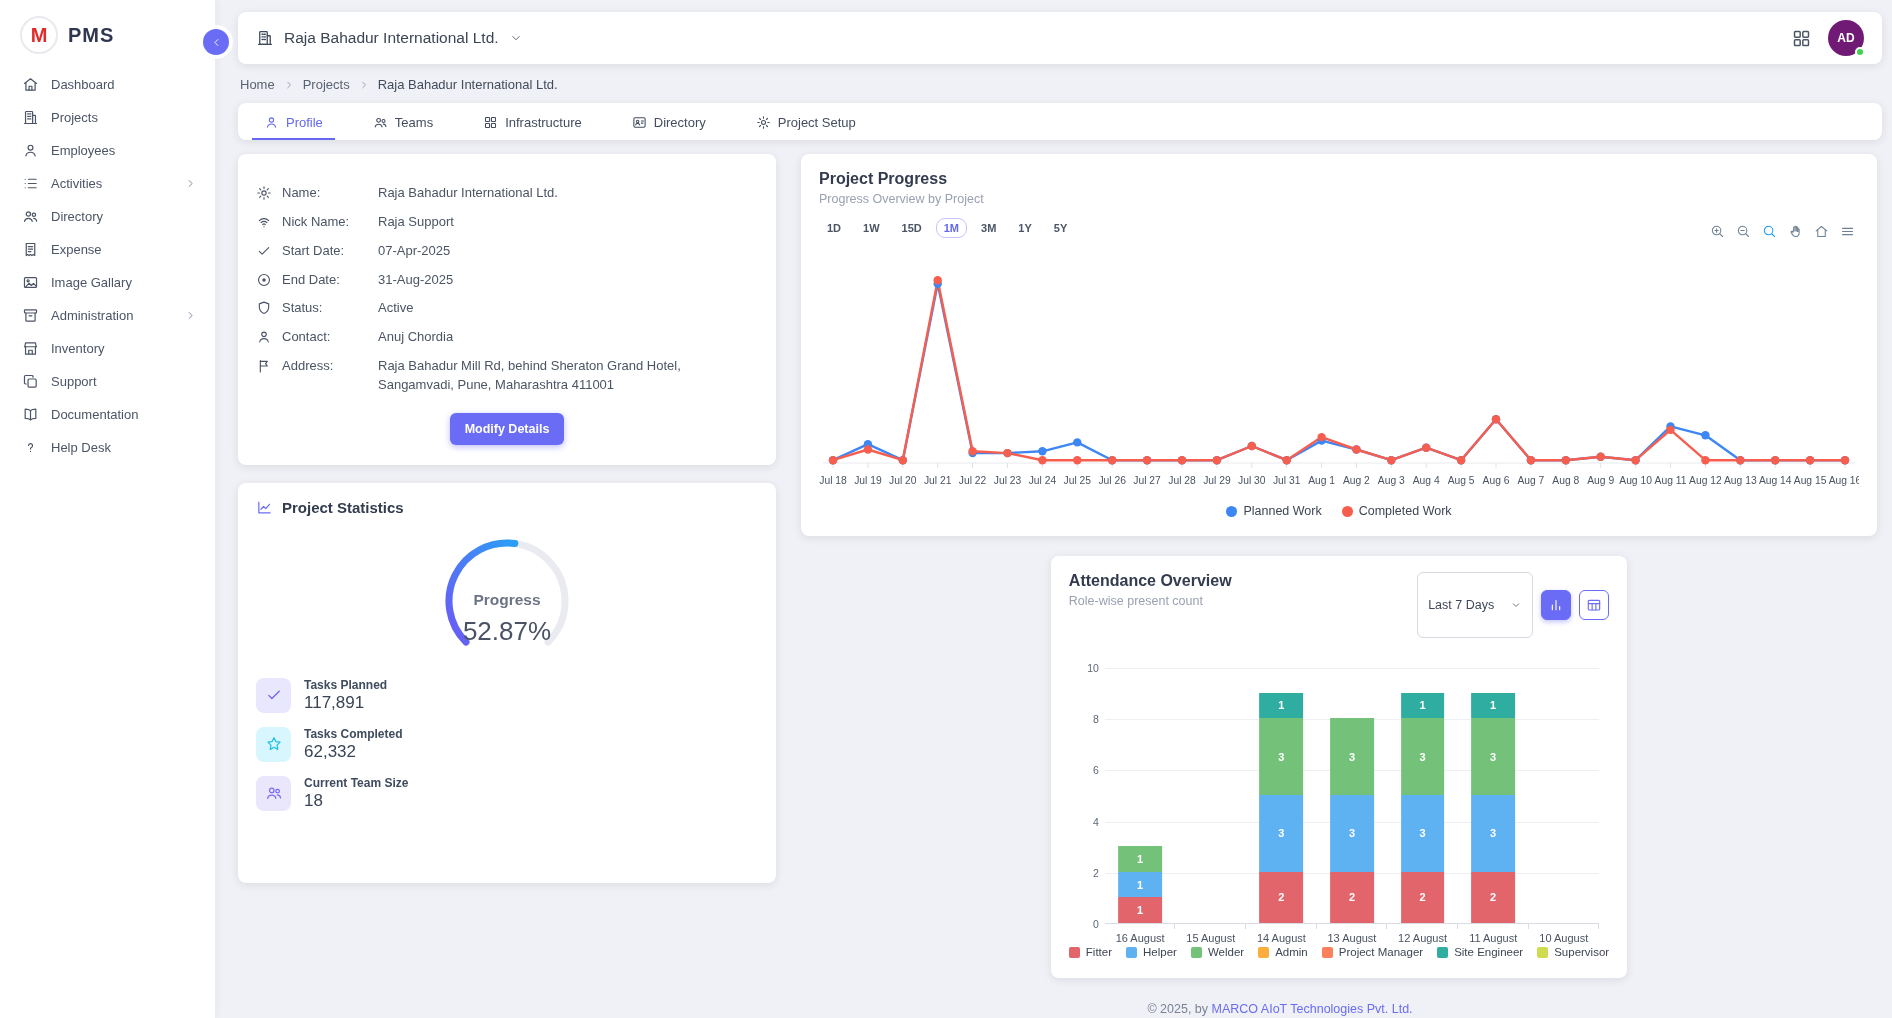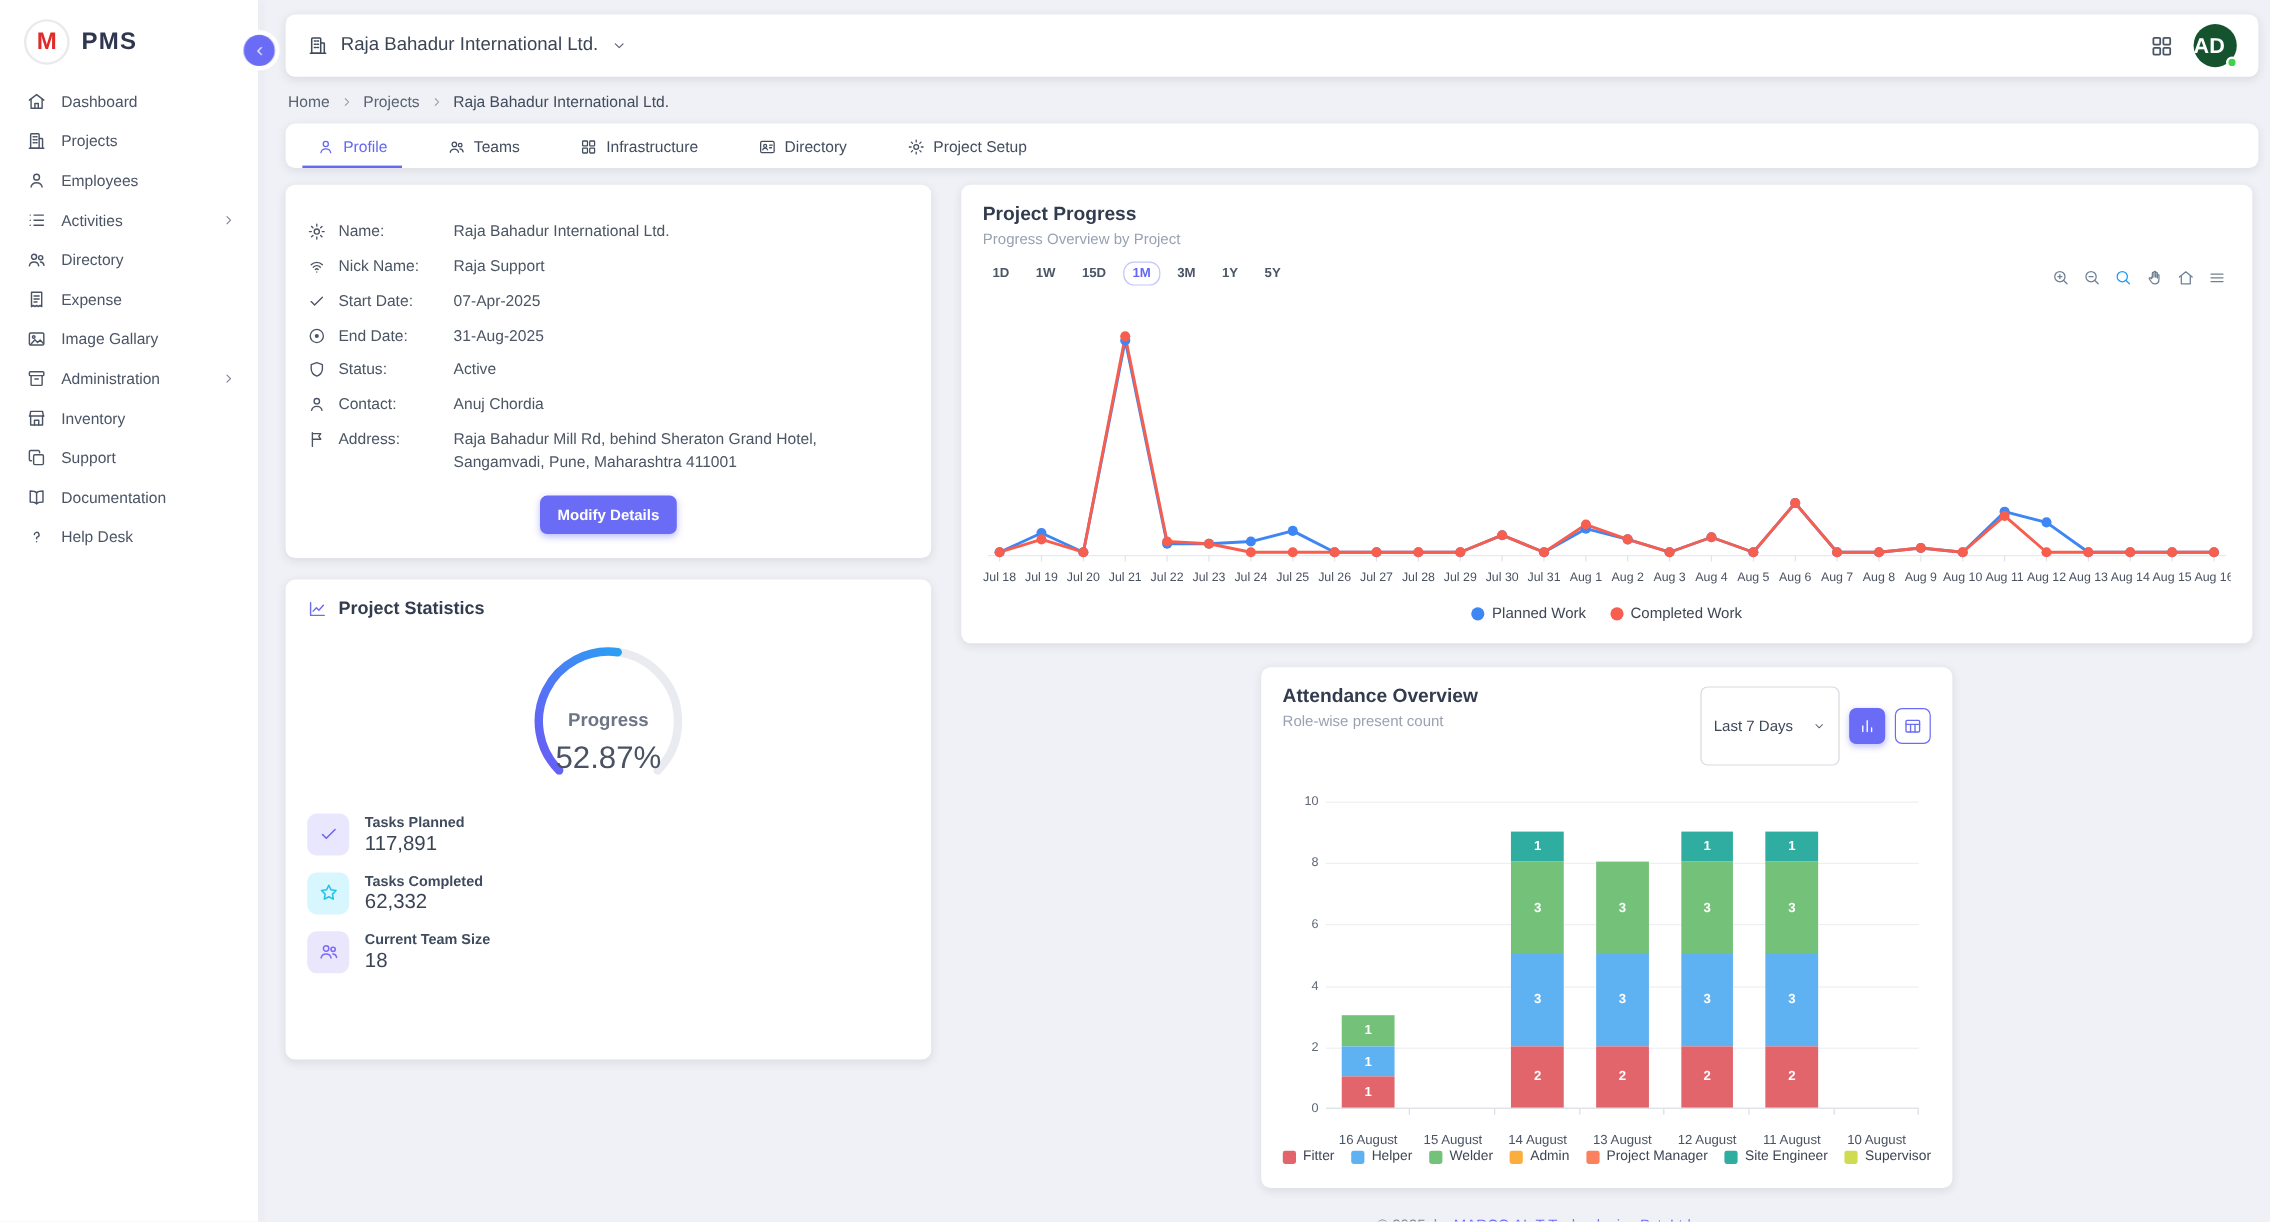--- a/index.html
+++ b/index.html
@@ -19,21 +19,21 @@
   .main { margin-left:216px; padding:12px 10px 0 22px; height:100%; }
   .card { background:#fff; border-radius:8px; box-shadow:0 2px 8px rgba(47,43,61,.10); }
 
   .header-card { height:52px; display:flex; align-items:center; padding:0 18px; }
   .company-row { display:flex; align-items:center; gap:10px; cursor:pointer; }
   .company-row .ico { width:18px; height:18px; color:#3f4a5a; }
   .company-name { font-size:15.5px; font-weight:500; color:#3c4554; }
   .company-row .chev { width:14px; height:14px; color:#5a6270; }
   .header-right { margin-left:auto; display:flex; align-items:center; gap:16px; }
   .apps-btn { width:21px; height:21px; color:#4a5565; cursor:pointer; }
-  .avatar { position:relative; width:36px; height:36px; border-radius:50%; background:#14532d; color:#fff; font-size:18px; font-weight:700; display:flex; align-items:center; cursor:pointer; }
+  .avatar { position:relative; width:36px; height:36px; border-radius:50%; background:#701a75; color:#fff; font-size:12px; font-weight:700; display:flex; align-items:center; justify-content:center; cursor:pointer; }
   .avatar .dot { position:absolute; right:-1px; bottom:-1px; width:10px; height:10px; border-radius:50%; background:#3fd24d; border:2px solid #fff; }
 
   .crumbs { display:flex; align-items:center; gap:8px; margin:13px 2px 11px 2px; font-size:13px; color:#5a6372; }
   .crumbs .chev { width:12px; height:12px; color:#8b93a2; }
   .crumbs .crumb.current { color:#434c5c; }
   .crumbs .crumb:not(.current) { cursor:pointer; }
 
   .tabs-card { display:flex; align-items:flex-end; padding:0 14px; height:37px; }
   .tab { display:flex; align-items:center; gap:7px; padding:9px 12px 8px 12px; font-size:13px; color:#434d5e; cursor:pointer; border-bottom:2px solid transparent; margin-right:26px; }
   .tab .ico { width:15px; height:15px; }
@@ -93,21 +93,21 @@
   .view-toggle.active { background:#6a6cf6; color:#fff; box-shadow:0 2px 5px rgba(106,108,246,.4); }
   .view-toggle.inactive { background:#fff; color:#6a6cf6; }
   .bar-chart-area { margin:30px 10px 0 36px; position:relative; }
   .bar-plot { position:relative; height:256px; border-bottom:1px solid #d9dde3; display:flex; }
   .gridline { position:absolute; left:0; right:0; height:1px; background:#edeff3; }
   .ytick-label { position:absolute; left:-26px; width:20px; text-align:right; font-size:10.5px; color:#5f6775; transform:translateY(-50%); }
   .bar-col { flex:1; position:relative; }
   .bar-col .boundary { position:absolute; right:0; bottom:-6px; width:1px; height:5px; background:#d9dde3; }
   .bar-stack { position:absolute; bottom:0; left:50%; transform:translateX(-50%); width:62%; display:flex; flex-direction:column-reverse; }
   .bar-seg { width:100%; display:flex; align-items:center; justify-content:center; color:#fff; font-size:11px; font-weight:700; }
-  .bar-xlabels { display:flex; margin-top:20px; }
+  .bar-xlabels { display:flex; margin-top:8px; }
   .bar-xlabels div { flex:1; text-align:center; font-size:11px; color:#4a5362; }
 
   .footer { text-align:right; padding:4px 118px 10px 0; font-size:12.5px; color:#7a8294; }
   .footer a { color:#6a6cf6; text-decoration:none; cursor:pointer; }
 
   .ico svg { width:100%; height:100%; display:block; }
 </style>
 </head>
 <body>
 

